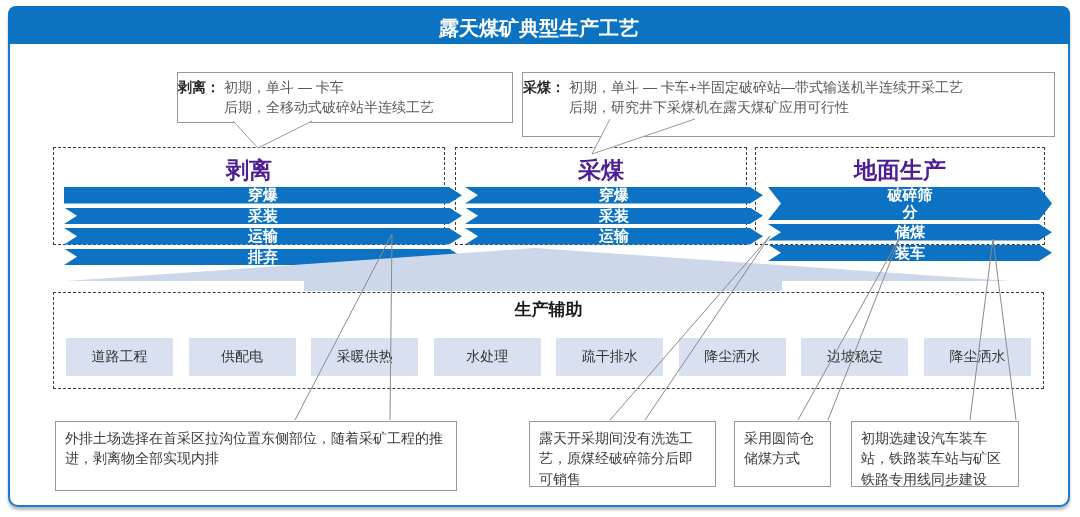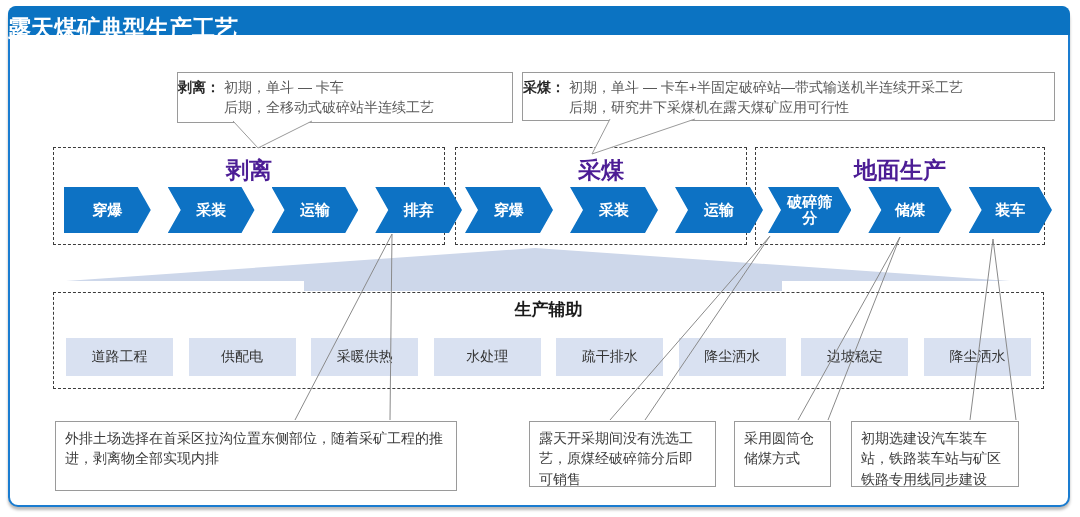--- a/index.html
+++ b/index.html
@@ -3,45 +3,45 @@
 <meta charset="utf-8">
 <style>
   * { margin:0; padding:0; box-sizing:border-box; }
   body { background:#fff; font-family:"Liberation Sans","DejaVu Sans",sans-serif; }
   #canvas { position:relative; width:1080px; height:517px; background:#fff; overflow:hidden; }
 
   
   .slide { position:absolute; left:8px; top:6px; width:1062px; height:501px;
            border:2px solid #1a7cd0; border-radius:10px; background:#fff;
            box-shadow:0 3px 3px rgba(0,0,0,.28); }
-  .titlebar { position:absolute; left:8px; top:6px; width:1062px; height:29px;
+  .titlebar { position:absolute; left:8px; top:6px; width:1062px; height:38px;
               background:#0b73c2; border-radius:8px 8px 0 0;
-              color:#fff; font-size:23px; font-weight:bold; line-height:44px; }
+              color:#fff; font-size:20px; font-weight:bold; text-align:center; line-height:44px; }
 
   
   .side-label { position:absolute; left:42px; top:66px; width:142px; text-align:center;
                 color:#e3262a; font-size:17px; font-weight:bold; line-height:1.35; }
 
   
   .callout { position:absolute; background:#fff; border:1px solid #9a9a9a;
              padding:5px 0; font-size:14px; color:#595959; display:flex; line-height:1.4; }
   .callout b { color:#262626; white-space:nowrap; }
   .callout .co-lines { margin-left:4px; }
   .callout1 { left:177px; top:72px; width:336px; height:51px; }
-  .callout2 { left:522px; top:72px; width:533px; height:49px; }
+  .callout2 { left:522px; top:72px; width:533px; height:65px; }
 
   
   .group { position:absolute; top:147px; height:98px; border:1.5px dashed #3c3c3c; background:transparent; }
   .group-title { text-align:center; font-weight:bold; font-size:23px; color:#4c1d95; margin-top:7px; }
   .group1 { left:53px;  width:392px; }
   .group2 { left:455px; width:292px; }
   .group3 { left:755px; width:290px; }
 
   
-  .band { position:absolute; top:187px; height:46px; display:flex; gap:17px; z-index:3; }
+  .band { position:absolute; top:187px; height:46px; display:flex; gap:4px; z-index:3;flex-direction:column; }
   .band1 { left:64px;  width:398px; }
   .band2 { left:465px; width:298px; }
   .band3 { left:768px; width:284px; }
   .seg { flex:1; background:#0d72c4; color:#fff; font-size:15px; font-weight:bold;
          display:flex; align-items:center; justify-content:center; text-align:center; line-height:1.1;
          clip-path: polygon(0 0, calc(100% - 13px) 0, 100% 50%, calc(100% - 13px) 100%, 0 100%, 13px 50%); }
   .seg.flat { clip-path: polygon(0 0, calc(100% - 13px) 0, 100% 50%, calc(100% - 13px) 100%, 0 100%); }
   .seg .wrap3 { display:inline-block; width:3.3em; }
 
   

